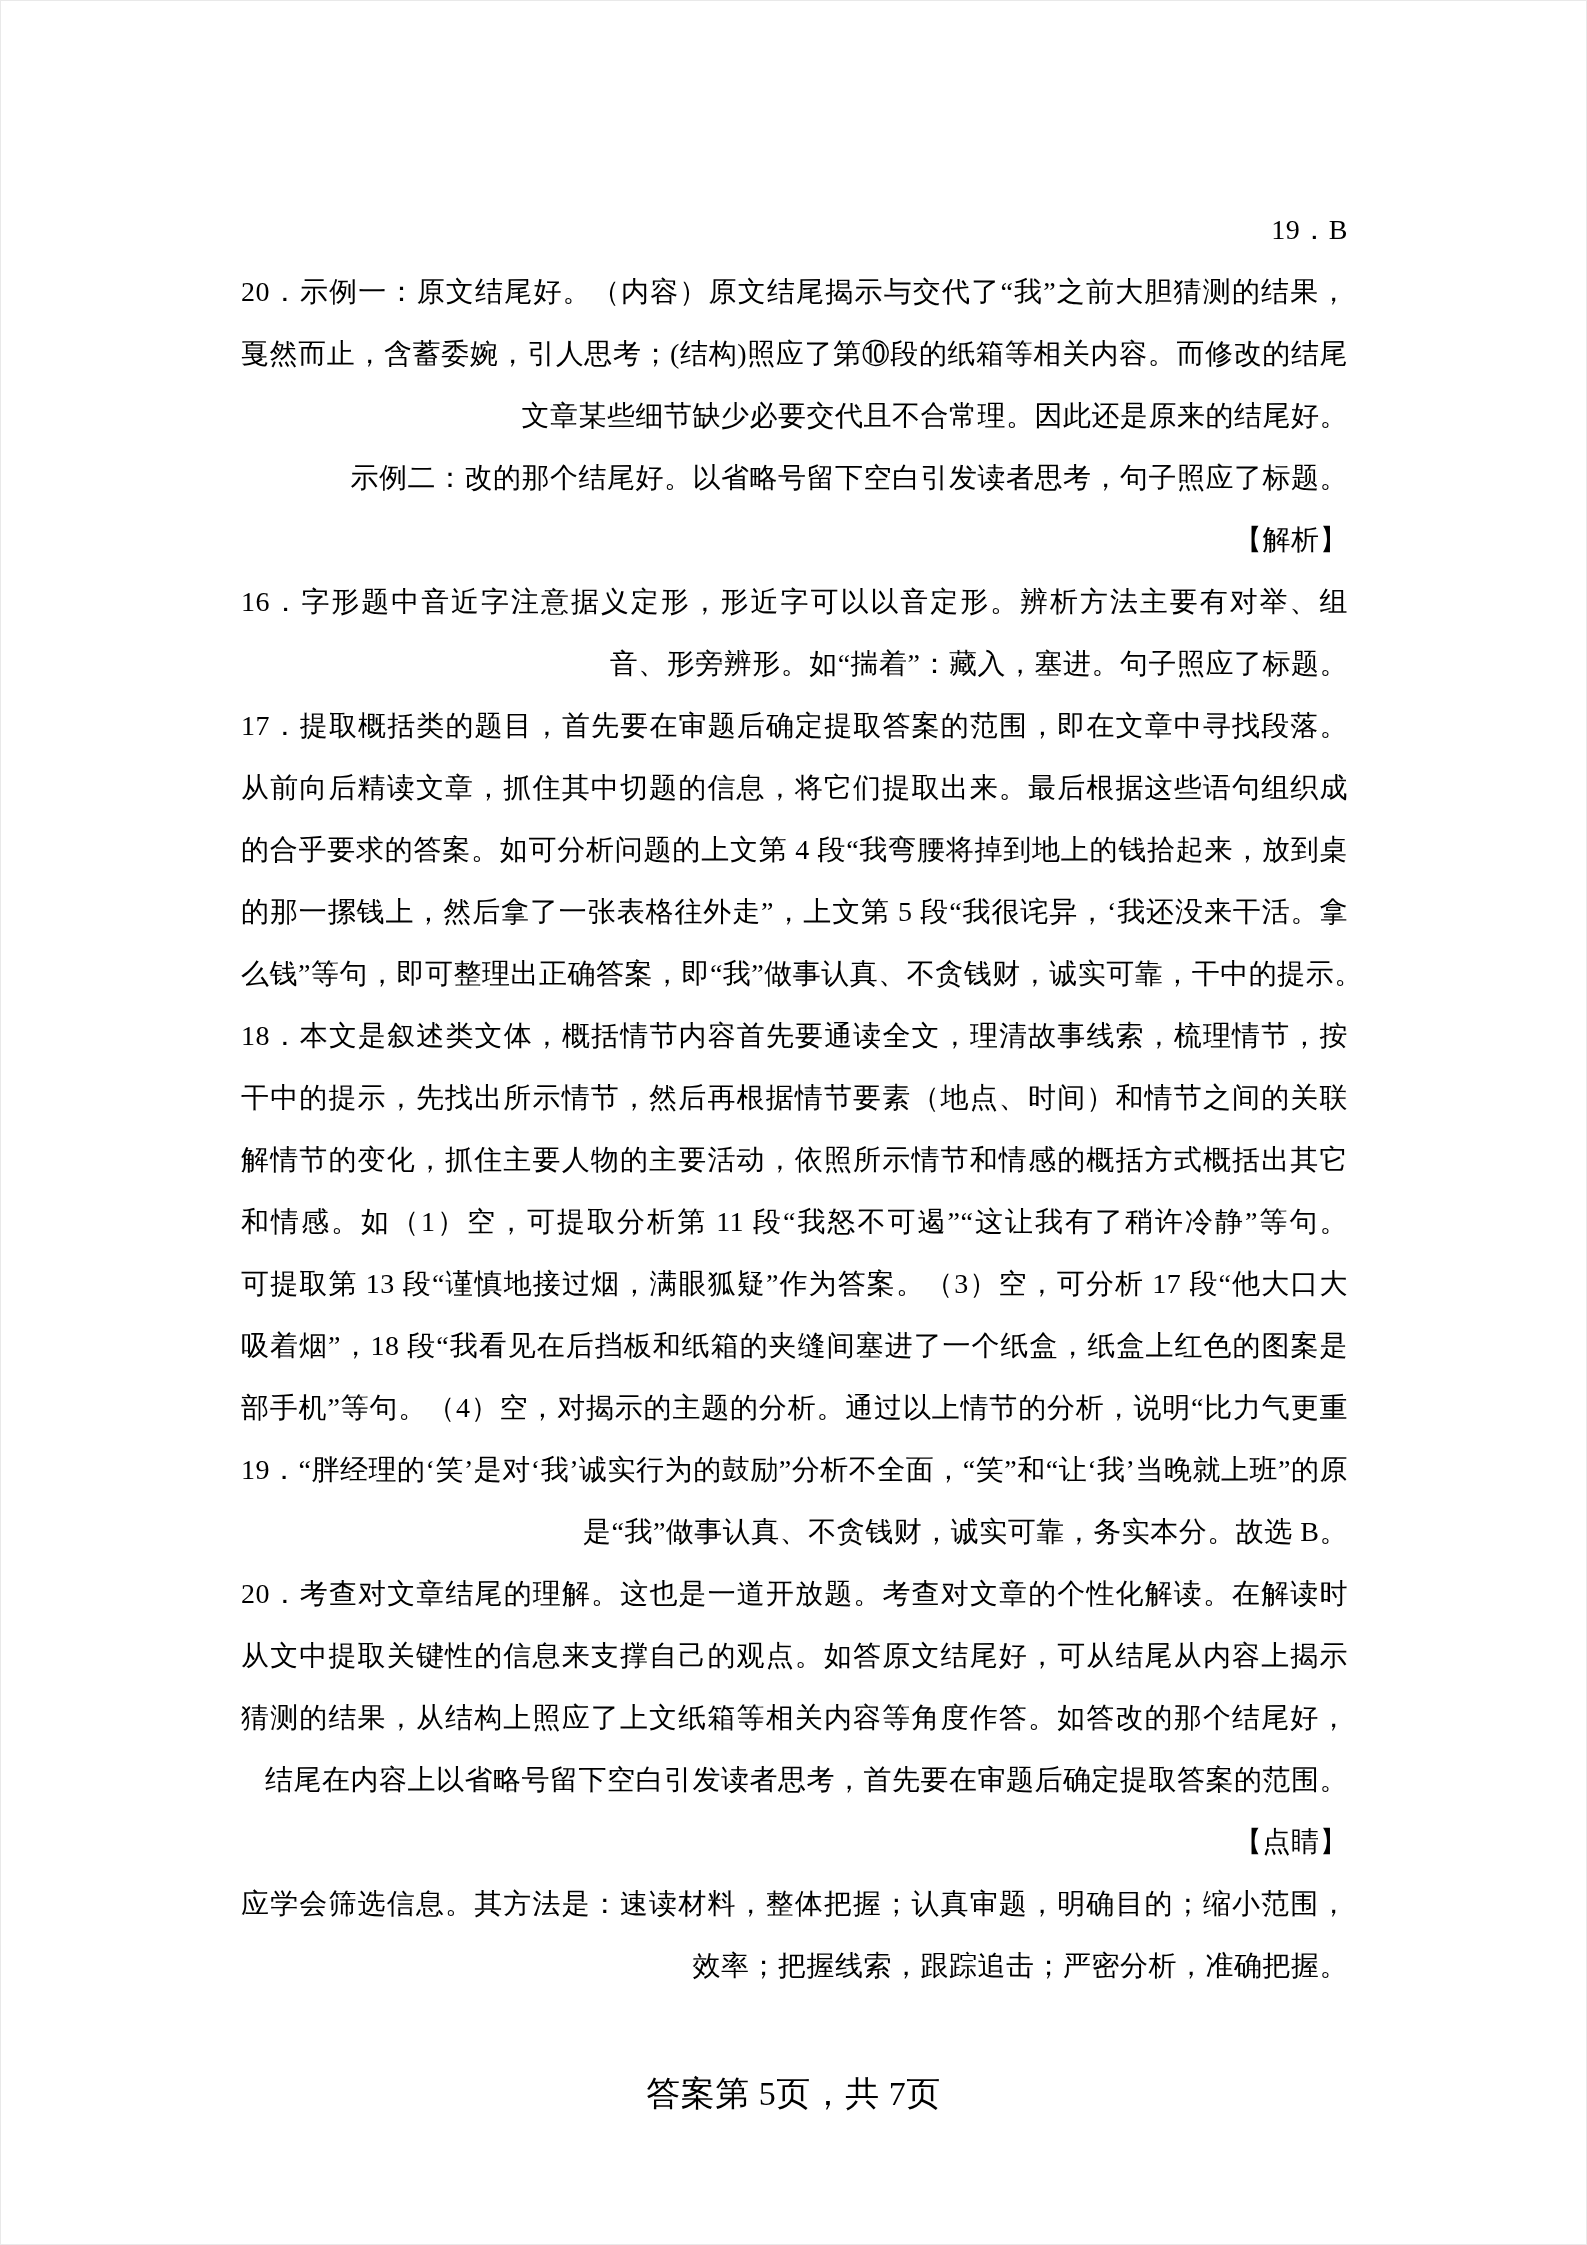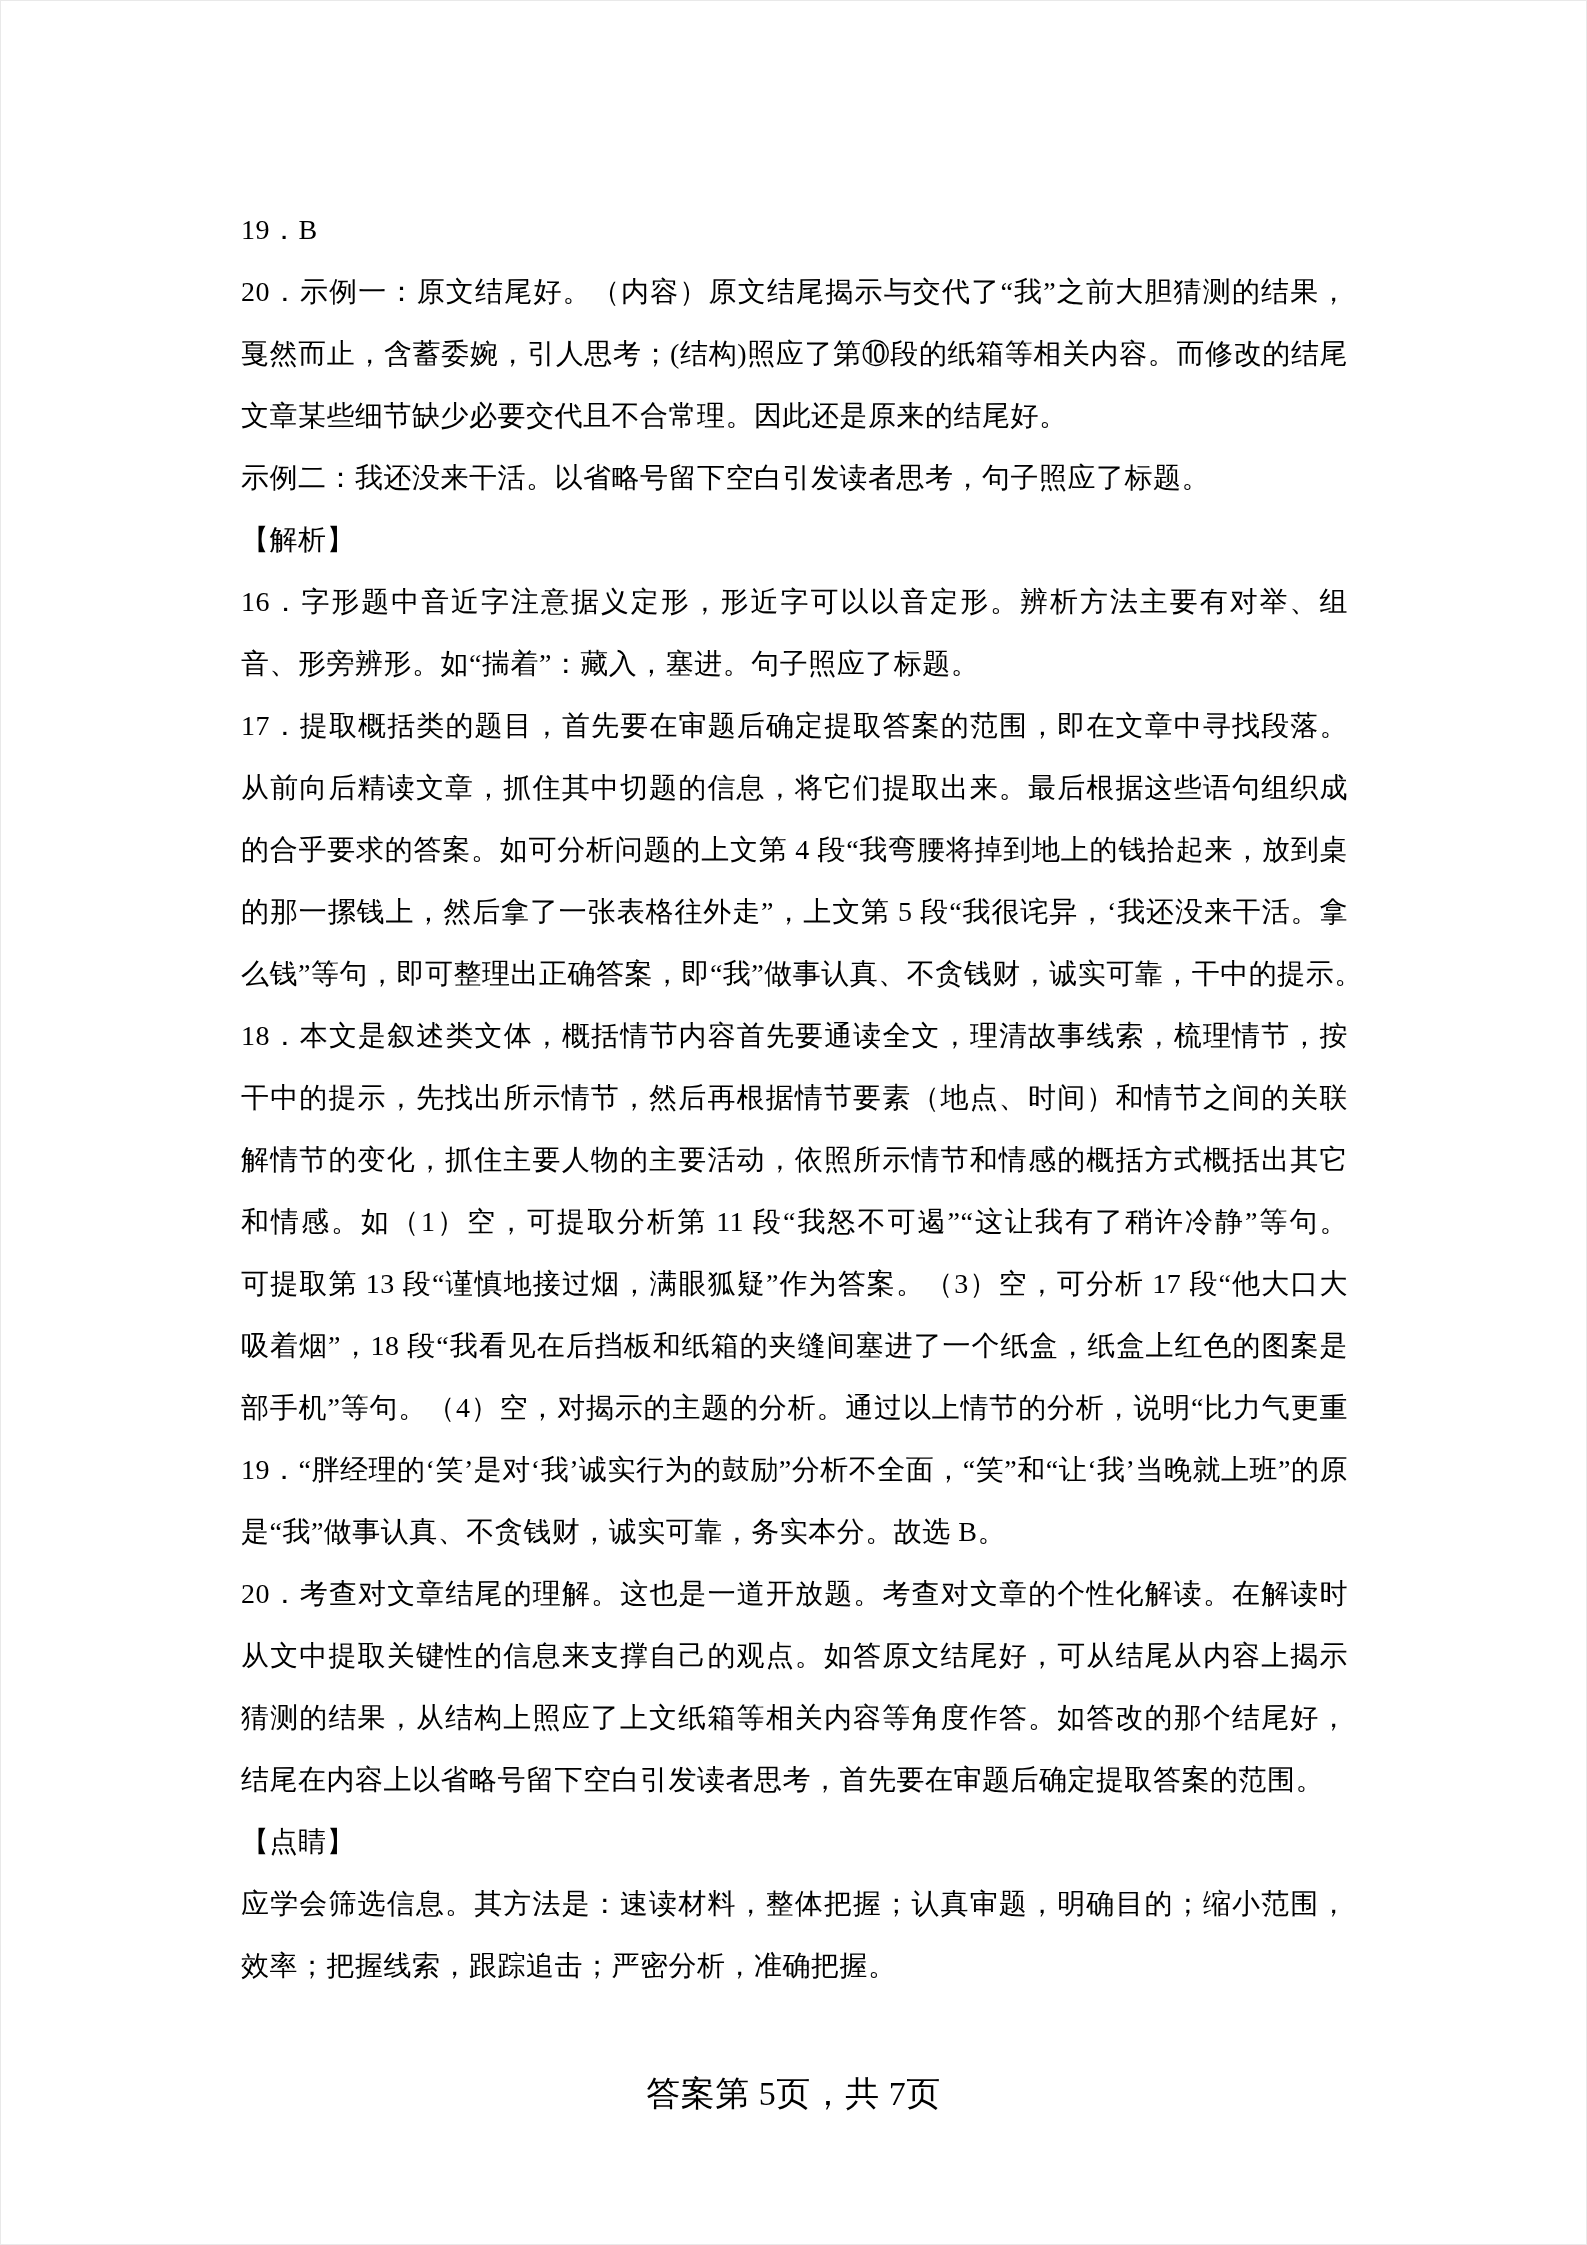--- a/index.html
+++ b/index.html
@@ -11,21 +11,21 @@
   }
   .page{
     position:absolute;inset:0;background:#ffffff;
     border:1px solid #e9e9e9;box-sizing:border-box;
   }
   .content{
     position:absolute;left:240px;top:198px;width:1107px;
   }
   .line{
     font-size:28px;line-height:62px;height:62px;
-    white-space:nowrap;text-align:left;
+    white-space:nowrap;text-align:right;
     letter-spacing:0.5px;
   }
   .line.fill{
     white-space:normal;overflow:hidden;
     text-align:justify;
     text-align-last:justify;
     -moz-text-align-last:justify;
     text-justify:inter-character;
   }
   .footer{
@@ -36,21 +36,21 @@
 </style>
 </head>
 <body>
 
 <div class="page">
   <div class="content">
       <div class="line">19．B</div>
       <div class="line fill">20．示例一：原文结尾好。（内容）原文结尾揭示与交代了“我”之前大胆猜测的结果，结尾</div>
       <div class="line fill">戛然而止，含蓄委婉，引人思考；(结构)照应了第⑩段的纸箱等相关内容。而修改的结尾对</div>
       <div class="line">文章某些细节缺少必要交代且不合常理。因此还是原来的结尾好。</div>
-      <div class="line">示例二：我还没来干活。以省略号留下空白引发读者思考，句子照应了标题。</div>
+      <div class="line">示例二：改的那个结尾好。以省略号留下空白引发读者思考，句子照应了标题。</div>
       <div class="line">【解析】</div>
       <div class="line fill">16．字形题中音近字注意据义定形，形近字可以以音定形。辨析方法主要有对举、组词、读</div>
       <div class="line">音、形旁辨形。如“揣着”：藏入，塞进。句子照应了标题。</div>
       <div class="line fill">17．提取概括类的题目，首先要在审题后确定提取答案的范围，即在文章中寻找段落。然后</div>
       <div class="line fill">从前向后精读文章，抓住其中切题的信息，将它们提取出来。最后根据这些语句组织成切题</div>
       <div class="line fill">的合乎要求的答案。如可分析问题的上文第 4 段“我弯腰将掉到地上的钱拾起来，放到桌上</div>
       <div class="line fill">的那一摞钱上，然后拿了一张表格往外走”，上文第 5 段“我很诧异，‘我还没来干活。拿什</div>
       <div class="line">么钱”等句，即可整理出正确答案，即“我”做事认真、不贪钱财，诚实可靠，干中的提示。</div>
       <div class="line fill">18．本文是叙述类文体，概括情节内容首先要通读全文，理清故事线索，梳理情节，按着题</div>
       <div class="line fill">干中的提示，先找出所示情节，然后再根据情节要素（地点、时间）和情节之间的关联性了</div>

